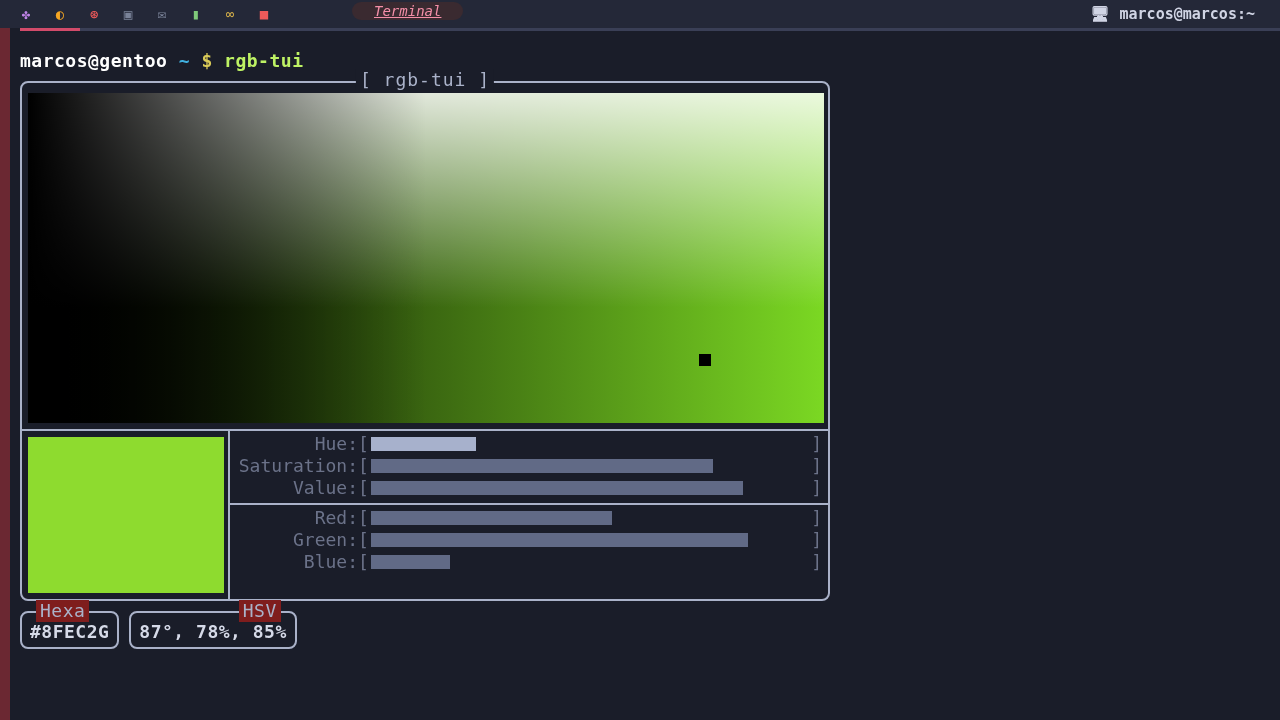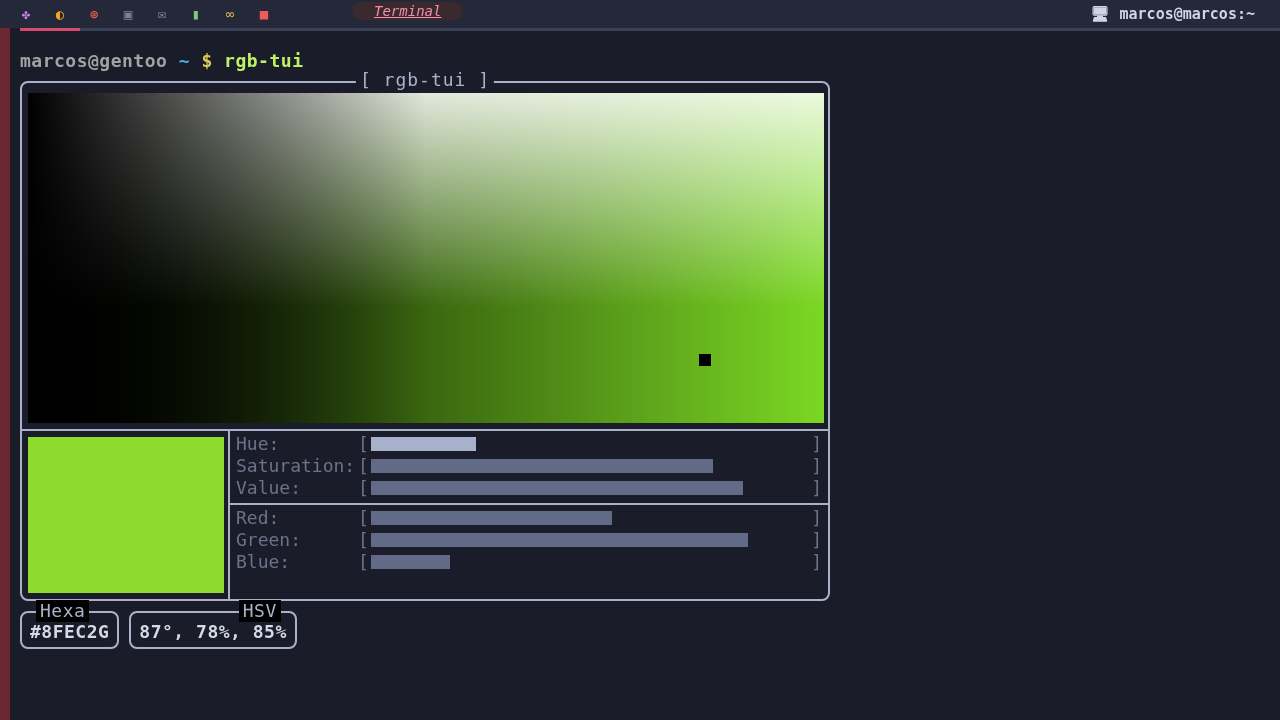--- a/index.html
+++ b/index.html
@@ -52,21 +52,21 @@
 }
 .underline-top {
   position: absolute; left: 10px; right: 0; top: 0; height: 3px;
   background: linear-gradient(90deg,#d24b6a 0 60px,#3a3f56 60px 100%);
 }
 .prompt-line {
   padding: 14px 8px 6px 8px;
   font-weight: 700;
   letter-spacing: .5px;
 }
-.prompt-user { color: #a3a3a3; }
+.prompt-user { color: #ffffff; }
 .prompt-tilde { color: #41b1e0; }
 .prompt-dollar { color: #dacb58; }
 .prompt-cmd { color: #bef264; }
 
 
 .tui {
   margin: 4px 8px 0 8px;
   width: 810px;
   border: 2px solid #aab2c9;
   border-radius: 8px;
@@ -148,21 +148,21 @@
 .slider-group {
   padding: 2px 6px 4px 6px;
 }
 .slider-group + .slider-group { border-top: 2px solid #aab2c9; }
 .slider-row {
   display: flex; align-items: center;
   color: #6b7289;
   line-height: 22px;
   font-size: 18px;
 }
-.slider-label { width: 122px; }
+.slider-label { width: 122px; text-align: right; }
 .slider-track {
   flex: 1;
   position: relative;
   height: 18px;
   margin: 0 2px;
 }
 .slider-row .br { color: #6b7289; }
 .slider-fill {
   position: absolute; left: 0; top: 2px; bottom: 2px;
   background: #616a86;
@@ -180,21 +180,21 @@
   border-radius: 8px;
   position: relative;
   padding: 8px 8px 4px 8px;
   color: #d6dae8;
   font-weight: 600;
   letter-spacing: .5px;
   line-height: 22px;
 }
 .obox .otitle {
   position: absolute; top: -13px; left: 14px;
-  background: #000000;
+  background: #7f1d1d;
   padding: 0 4px;
   color: #aab2c9;
   font-weight: 500;
 }
 .obox.rgb .otitle { left: auto; right: 14px; }
 .obox.hsv .otitle { left: auto; right: 14px; }
 
 </style>
 </head>
 <body>

